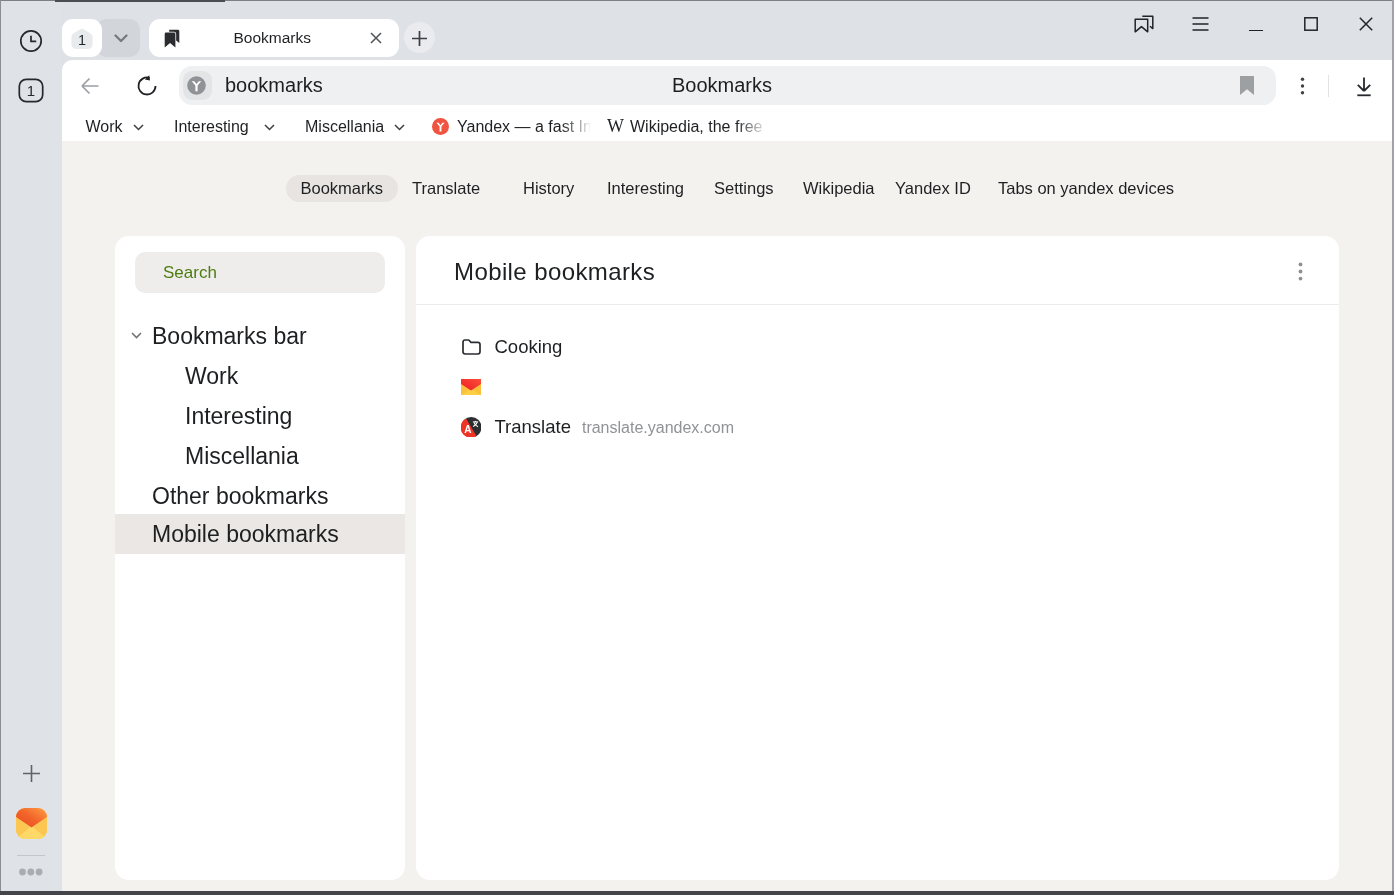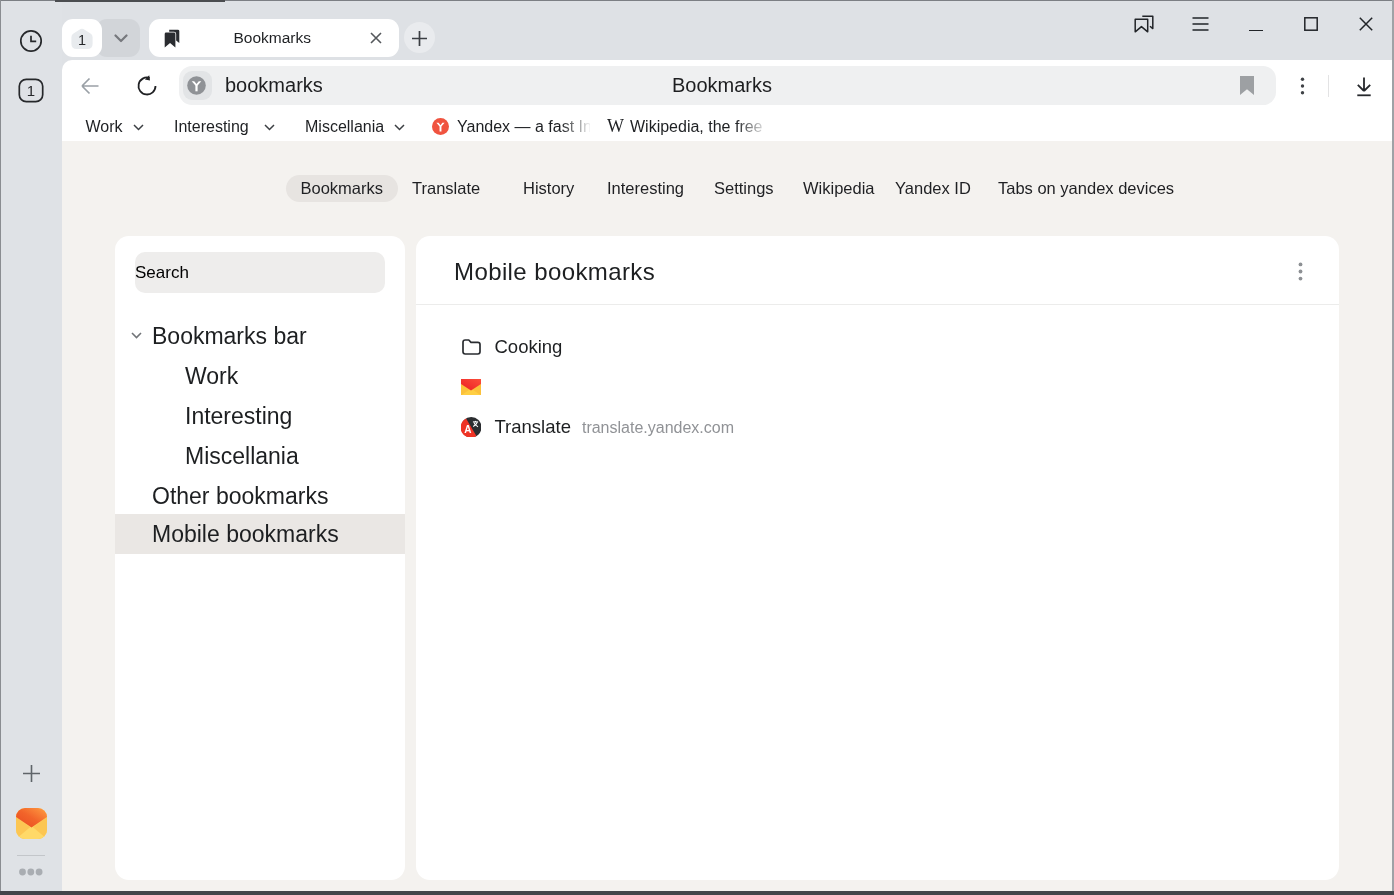--- a/index.html
+++ b/index.html
@@ -36,21 +36,21 @@
 
 
 #content { left:62px; top:141px; width:1332px; height:750px; background:#f4f2ef; }
 
 
 #navpill { left:223.5px; top:34px; height:27px; border-radius:13.5px; background:#e7e4e1; padding:0 15px; line-height:27px; font-size:16.5px; color:#1f2023; }
 .navitem { position:absolute; top:34px; height:27px; line-height:27px; font-size:16.5px; color:#1f2023; }
 
 
 #leftcard { left:53px; top:95px; width:290px; height:644px; background:#ffffff; border-radius:14px; }
-#search { left:20px; top:16px; width:250px; height:41px; border-radius:10px; background:#eeedec; line-height:41px; font-size:17px; color:#000000; padding-left:0; }
+#search { left:20px; top:16px; width:250px; height:41px; border-radius:10px; background:#eeedec; line-height:41px; font-size:17px; color:#4d7c0f; padding-left:28px; }
 .trow { position:absolute; left:0; width:290px; height:40px; line-height:40px; font-size:23px; color:#1d1f21; }
 #selrow { left:0; top:278px; width:290px; height:40px; background:#eae7e4; }
 
 
 #maincard { left:353.5px; top:95px; width:923.5px; height:644px; background:#ffffff; border-radius:14px; }
 #mchead { left:38.5px; top:21px; height:29px; line-height:29px; font-size:24px; letter-spacing:0.4px; color:#1d1f21; }
 #mcdivider { left:0; top:68px; width:923.5px; height:1px; background:#ececeb; }
 .brow { position:absolute; left:79px; height:40px; line-height:40px; font-size:18.5px; color:#1d1f21; }
 .burl { font-size:16px; color:#909296; margin-left:11px; }
 </style>

